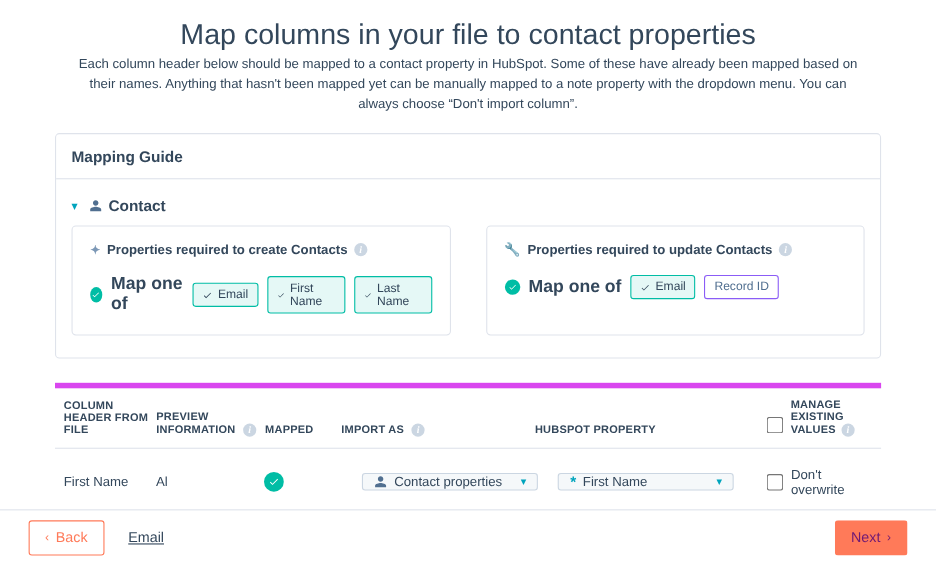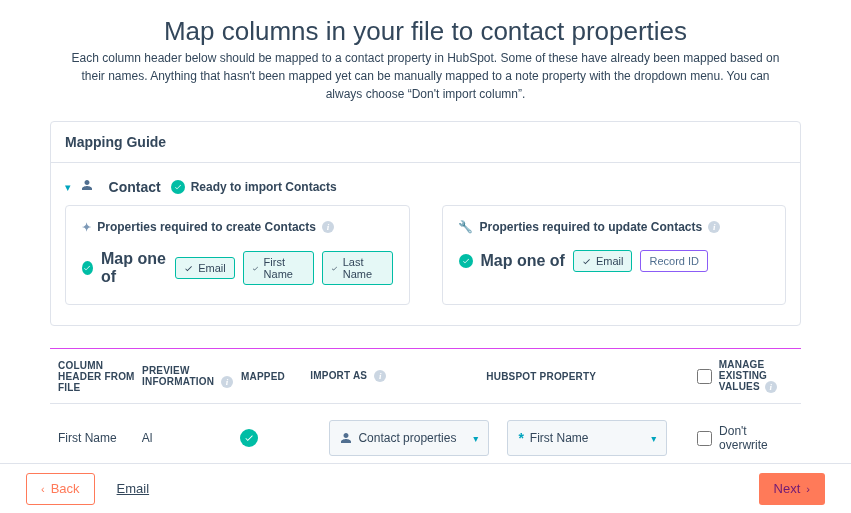--- a/index.html
+++ b/index.html
@@ -43,22 +43,22 @@
     display: flex;
     align-items: center;
     gap: 10px;
     padding: 6px 0 10px;
   }
   .chevron { color: #00a4bd; font-size: 11px; cursor: pointer; }
   .contact-title {
     font-weight: 600;
     font-size: 14px;
     display: flex;
-    align-items: flex-start;
-    gap: 16px;
+    align-items: center;
+    gap: 6px;
   }
   .ready-pill {
     display: flex;
     align-items: center;
     gap: 6px;
     font-weight: 600;
     font-size: 12px;
   }
   .check-circle {
     width: 14px; height: 14px;
@@ -127,45 +127,45 @@
   .wrench { font-size: 12px; color: #7c98b6; }
 
   
   .tbl-wrap { margin: 22px 50px 0; }
   .tbl-head, .tbl-row {
     display: flex;
     align-items: center;
     padding: 10px 8px;
   }
   .tbl-head {
-    border-top: 1px solid #d946ef;
+    border-top: 5px solid #d946ef;
     border-bottom: 1px solid #dfe3eb;
     font-size: 10px;
     font-weight: 600;
     color: #33475b;
     letter-spacing: 0.2px;
-    align-items: center;
+    align-items: flex-end;
   }
   .col-header { width: 85px; }
   .col-preview { width: 100px; }
   .col-mapped  { width: 70px; }
   .col-import  { width: 178px; }
   .col-prop    { width: 205px; }
   .col-chk     { width: 30px; display:flex; justify-content:center; }
   .col-manage  { width: 75px; }
   .tbl-row {
     border-bottom: 1px solid #eaf0f6;
     font-size: 12px;
     padding: 16px 8px;
   }
   .select {
     border: 1px solid #cbd6e2;
     background: #f5f8fa;
     border-radius: 3px;
-    height: 36px;
+    height: 16px;
     width: 160px;
     display: flex;
     align-items: center;
     padding: 0 10px;
     font-size: 12px;
     color: #33475b;
     justify-content: space-between;
     cursor: pointer;
     margin-left: 20px;
   }
@@ -236,28 +236,20 @@
     <div class="card">
       <div class="guide-header">Mapping Guide</div>
       <div class="guide-body">
         <div class="collapsible-row">
           <span class="chevron">▾</span>
           <span class="contact-title">
             <svg class="person-icon" viewBox="0 0 24 24">
                 <path d="M12 12c2.7 0 5-2.3 5-5s-2.3-5-5-5-5 2.3-5 5 2.3 5 5 5zm0 2c-3.3 0-10 1.7-10 5v3h20v-3c0-3.3-6.7-5-10-5z"></path>
               </svg>
             <span>Contact</span>
-          </span>
-          <span class="ready-pill">
-            <span class="check-circle">
-                <svg viewBox="0 0 24 24">
-                  <path d="M9 16.2 4.8 12l-1.4 1.4L9 19 21 7l-1.4-1.4z"></path>
-                </svg>
-              </span>
-            <span>Ready to import Contacts</span>
           </span>
         </div>
 
         <div class="req-grid">
           <div class="req-card">
             <div class="req-title">
               <span class="sparkle">✦</span>
               <span>Properties required to create Contacts</span>
               <span class="info-icon">i</span>
             </div>

